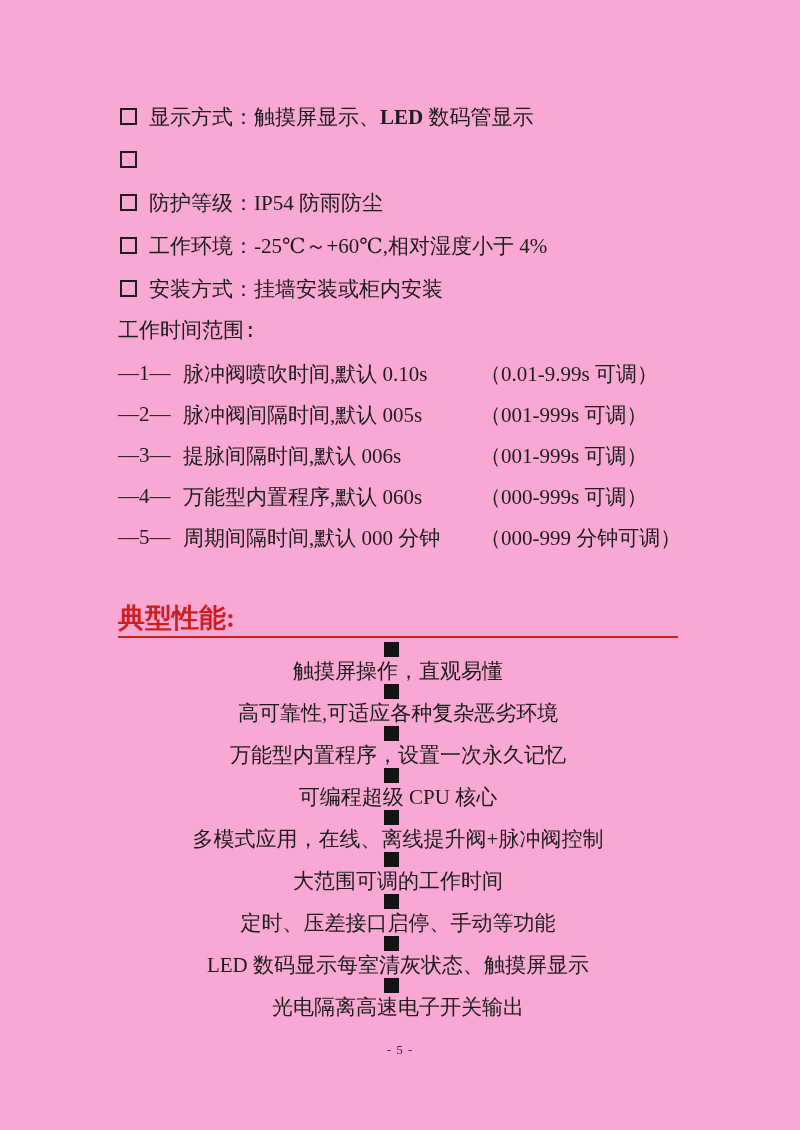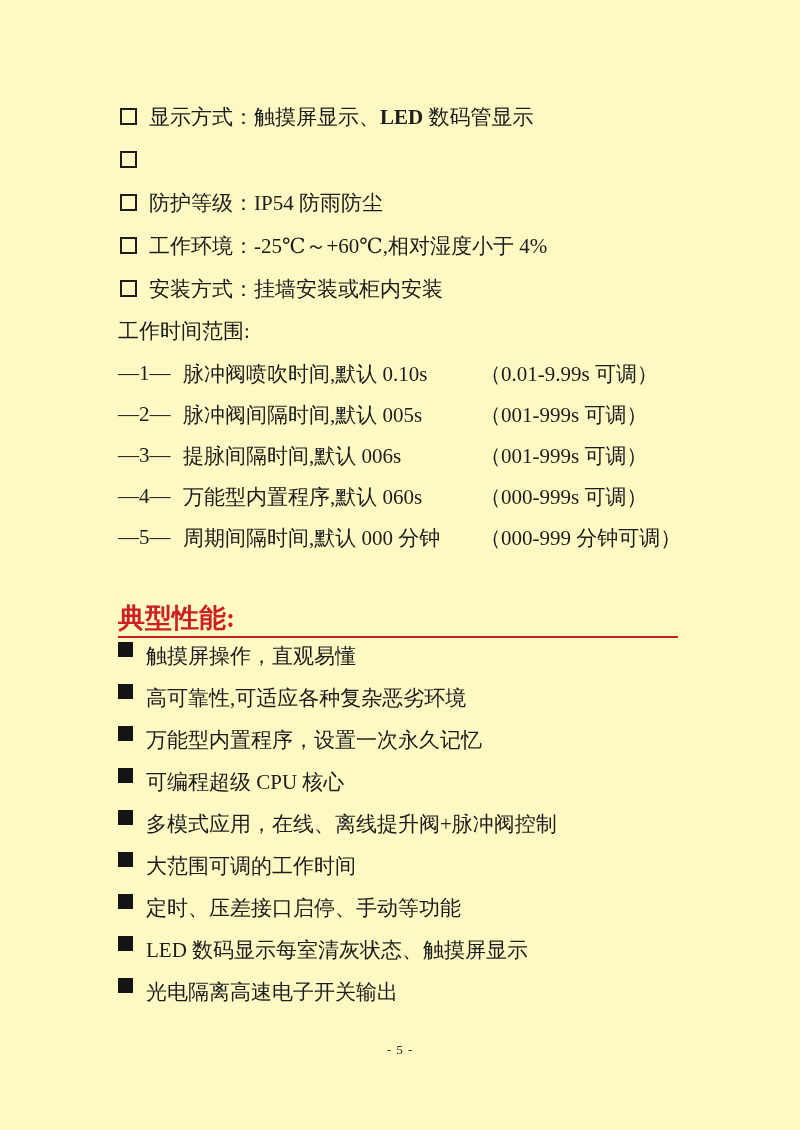--- a/index.html
+++ b/index.html
@@ -6,21 +6,21 @@
     margin: 0;
     padding: 0;
     background: #fdfdfd;
     font-family: "Liberation Serif", "DejaVu Serif", serif;
     color: #1c1c1c;
   }
   .page {
     position: relative;
     width: 800px;
     height: 1130px;
-    background: #fef9c3;
+    background: #f9a8d4;
     overflow: hidden;
   }
   .content {
     position: absolute;
     left: 118px;
     top: 95px;
     width: 560px;
     font-size: 21px;
   }
   
@@ -37,20 +37,21 @@
     margin: 0 12px 0 2px;
     background: transparent;
   }
   .spec-text { white-space: nowrap; }
   .spec-text b { font-weight: bold; }
   
   .section-label {
     height: 43px;
     line-height: 43px;
     white-space: nowrap;
+    font-family: Liberation Mono, monospace;
   }
   .timing-row {
     height: 41px;
     display: flex;
     align-items: center;
     white-space: nowrap;
   }
   .t-marker { flex: none; width: 65px; }
   .t-main   { flex: none; width: 297px; }
   .t-range  { flex: none; }
@@ -67,21 +68,23 @@
     line-height: 32px;
     font-weight: bold;
     color: #cc1f1f;
     white-space: nowrap;
   }
   
   .features { margin-top: 4px; }
   .bullet-row {
     height: 42px;
     display: flex;
-    white-space: nowrap;
+    align-items: center;
+    white-space: nowrap;
+    flex-direction: column;
   }
   .bullet-sq {
     flex: none;
     width: 15px;
     height: 15px;
     background: #141414;
     margin: 0 13px 0 0;
   }
   
   .footer {

